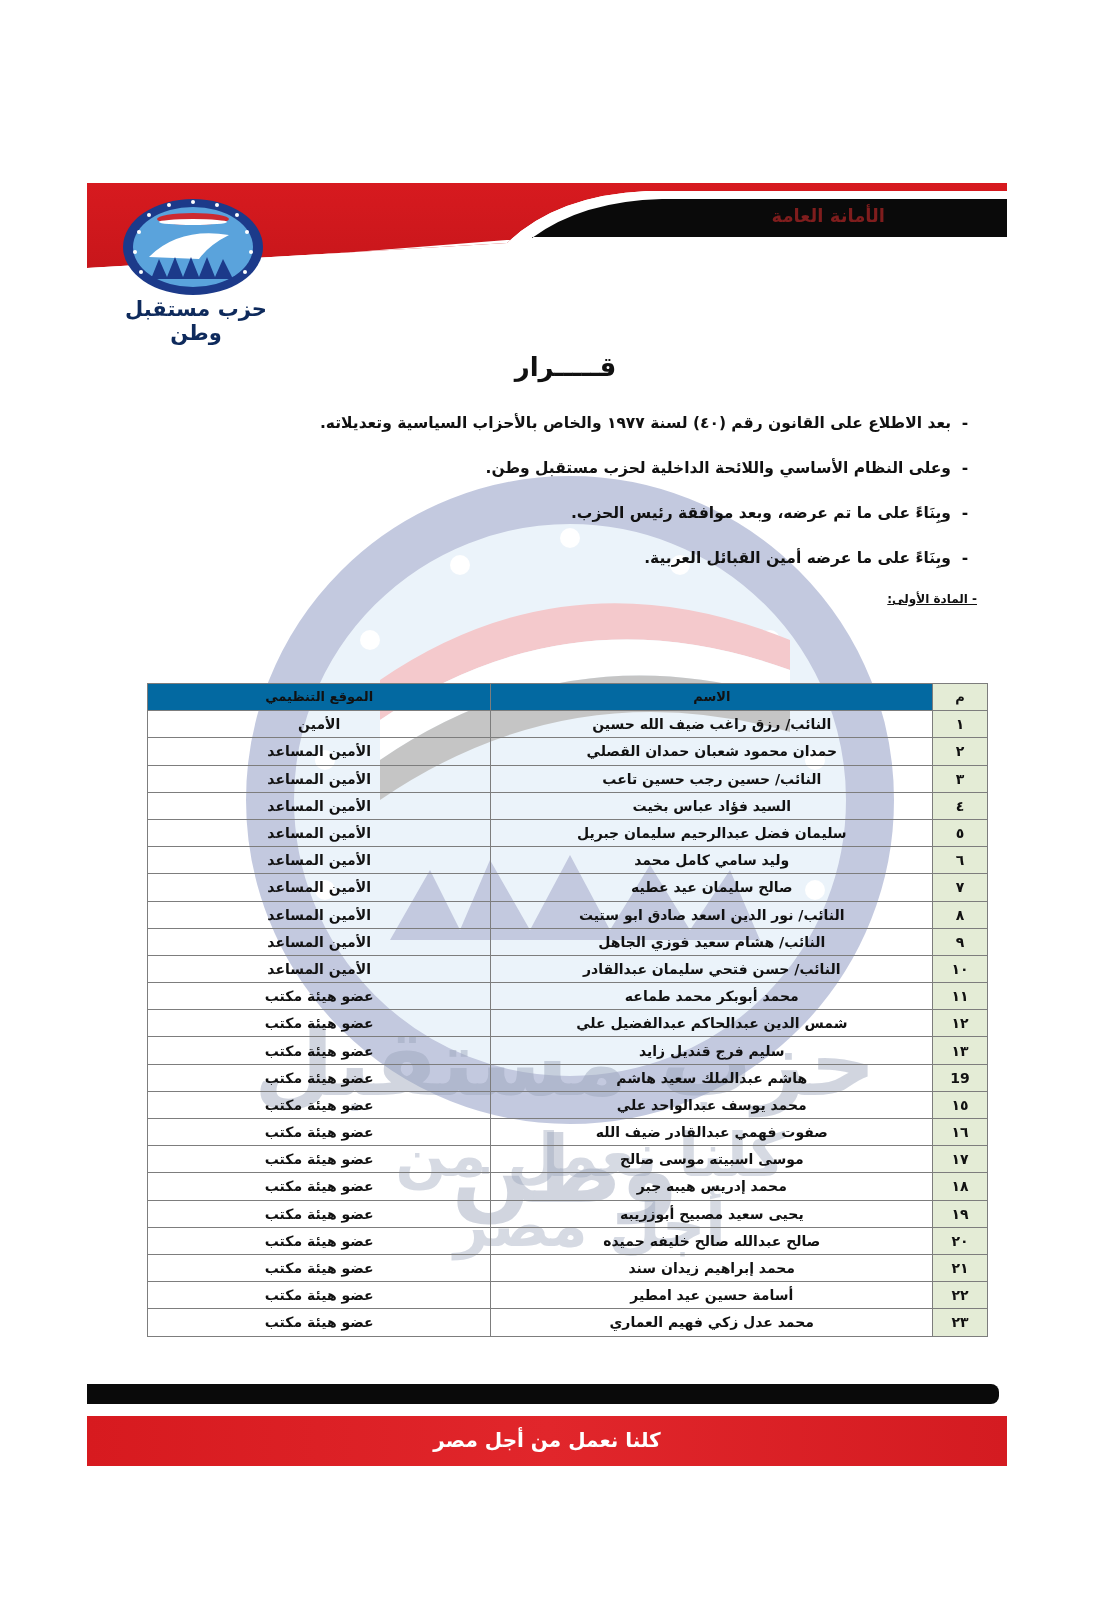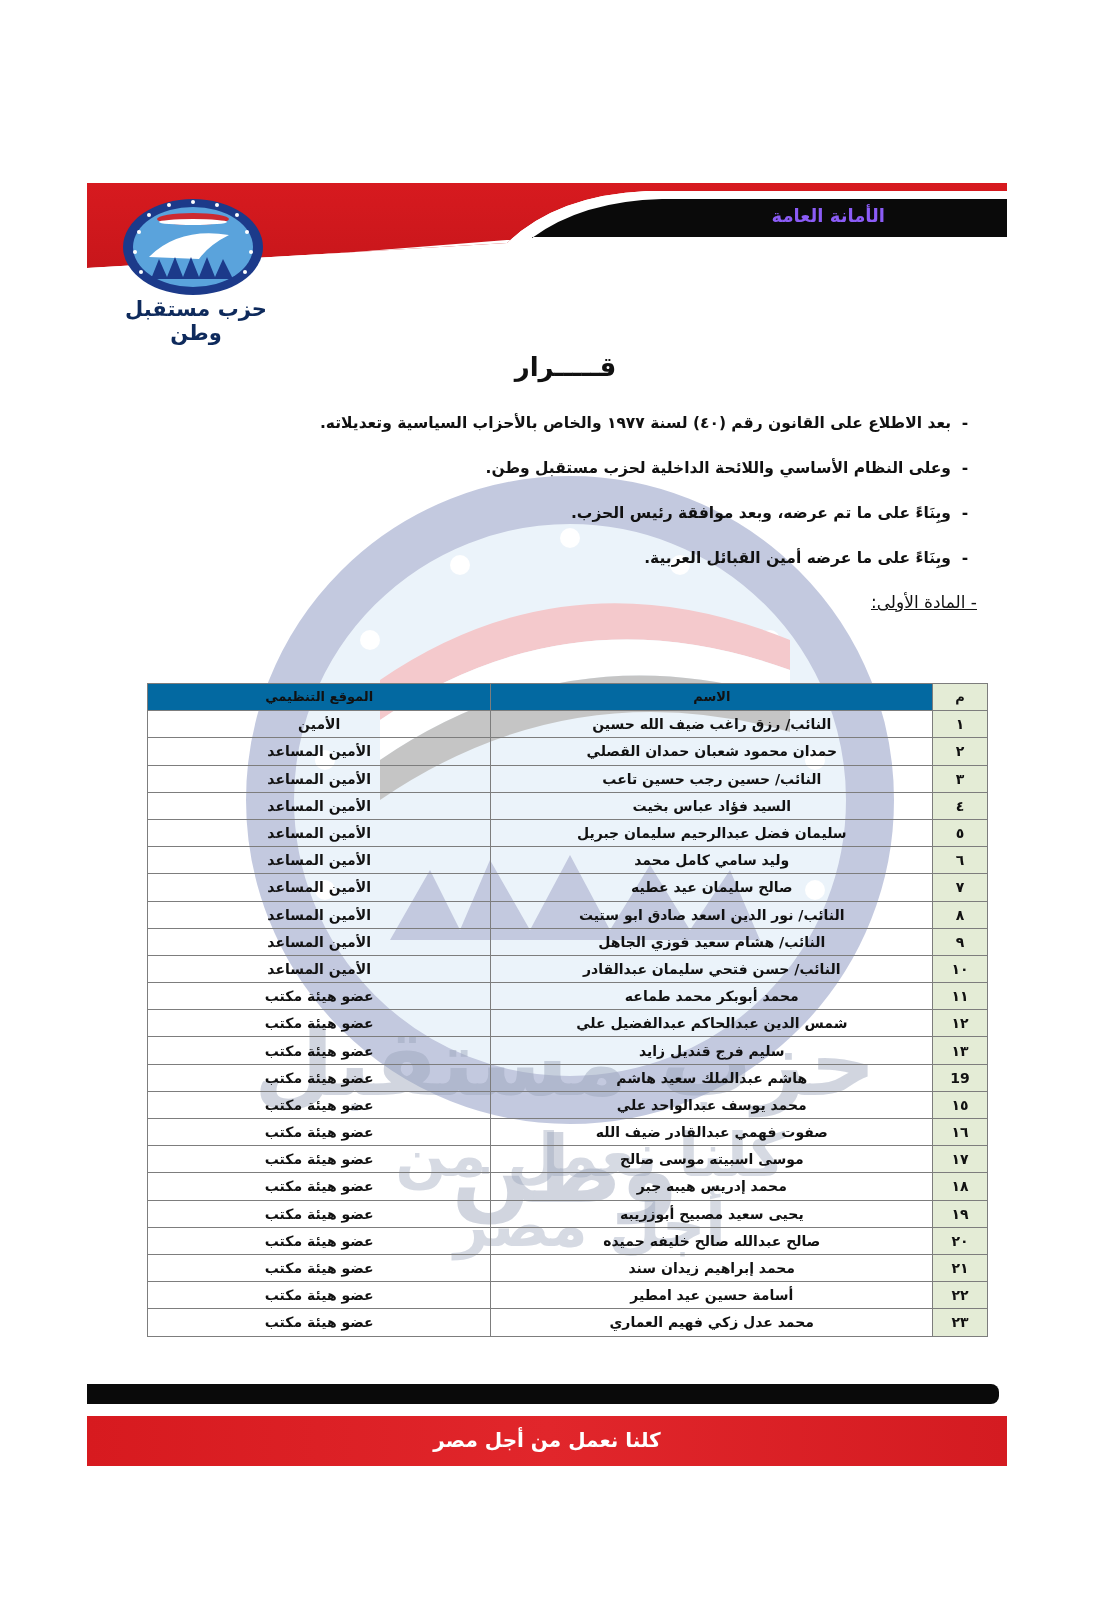--- a/index.html
+++ b/index.html
@@ -6,21 +6,21 @@
     body {
       width: 1099px; height: 1600px; background: #ffffff; position: relative; overflow: hidden;
       font-family: "DejaVu Sans", sans-serif; color: #111;
     }
     .page { position: absolute; left: 0; top: 0; width: 1099px; height: 1600px; }
 
     
     .header { position: absolute; left: 87px; top: 183px; width: 920px; height: 165px; }
     .header-svg { position: absolute; left: 0; top: 0; }
     .header-title {
-      position: absolute; right: 122px; top: 22px; color: #8b5cf6; font-weight: bold;
+      position: absolute; right: 122px; top: 22px; color: #7f1d1d; font-weight: bold;
       font-size: 18px; direction: rtl; letter-spacing: 0.5px;
     }
     .logo { position: absolute; left: 32px; top: 14px; width: 148px; height: 100px; }
     .logo-name {
       position: absolute; left: 12px; top: 114px; width: 194px; text-align: center;
       color: #0e2a5c; font-weight: bold; font-size: 21px; direction: rtl;
     }
 
     
     .watermark { position: absolute; left: 230px; top: 470px; width: 680px; height: 760px; opacity: 0.28; pointer-events: none; }
@@ -36,21 +36,21 @@
     
     .doc-title {
       position: absolute; left: 16px; width: 1099px; top: 352px; text-align: center;
       font-size: 26px; font-weight: bold; letter-spacing: 10px; direction: rtl;
     }
     .preamble { position: absolute; right: 120px; top: 405px; width: 800px; direction: rtl; margin: 0; padding: 0; list-style: none; }
     .preamble li { font-size: 15.5px; font-weight: bold; height: 45px; line-height: 36px; }
     .preamble li .dash { display: inline-block; width: 28px; text-align: center; }
 
     .article-heading {
-      position: absolute; right: 122px; top: 592px; font-size: 17px; font-weight: normal;
+      position: absolute; right: 122px; top: 592px; font-size: 12px; font-weight: bold;
       text-decoration: underline; direction: rtl;
     }
     .article-intro {
       position: absolute; right: 175px; top: 640px; font-size: 15.5px; font-weight: bold; direction: rtl;
     }
 
     
     .members-table {
       position: absolute; left: 147px; top: 683px; width: 841px; border-collapse: collapse;
       direction: rtl; font-size: 14px; font-weight: bold; background: transparent;

